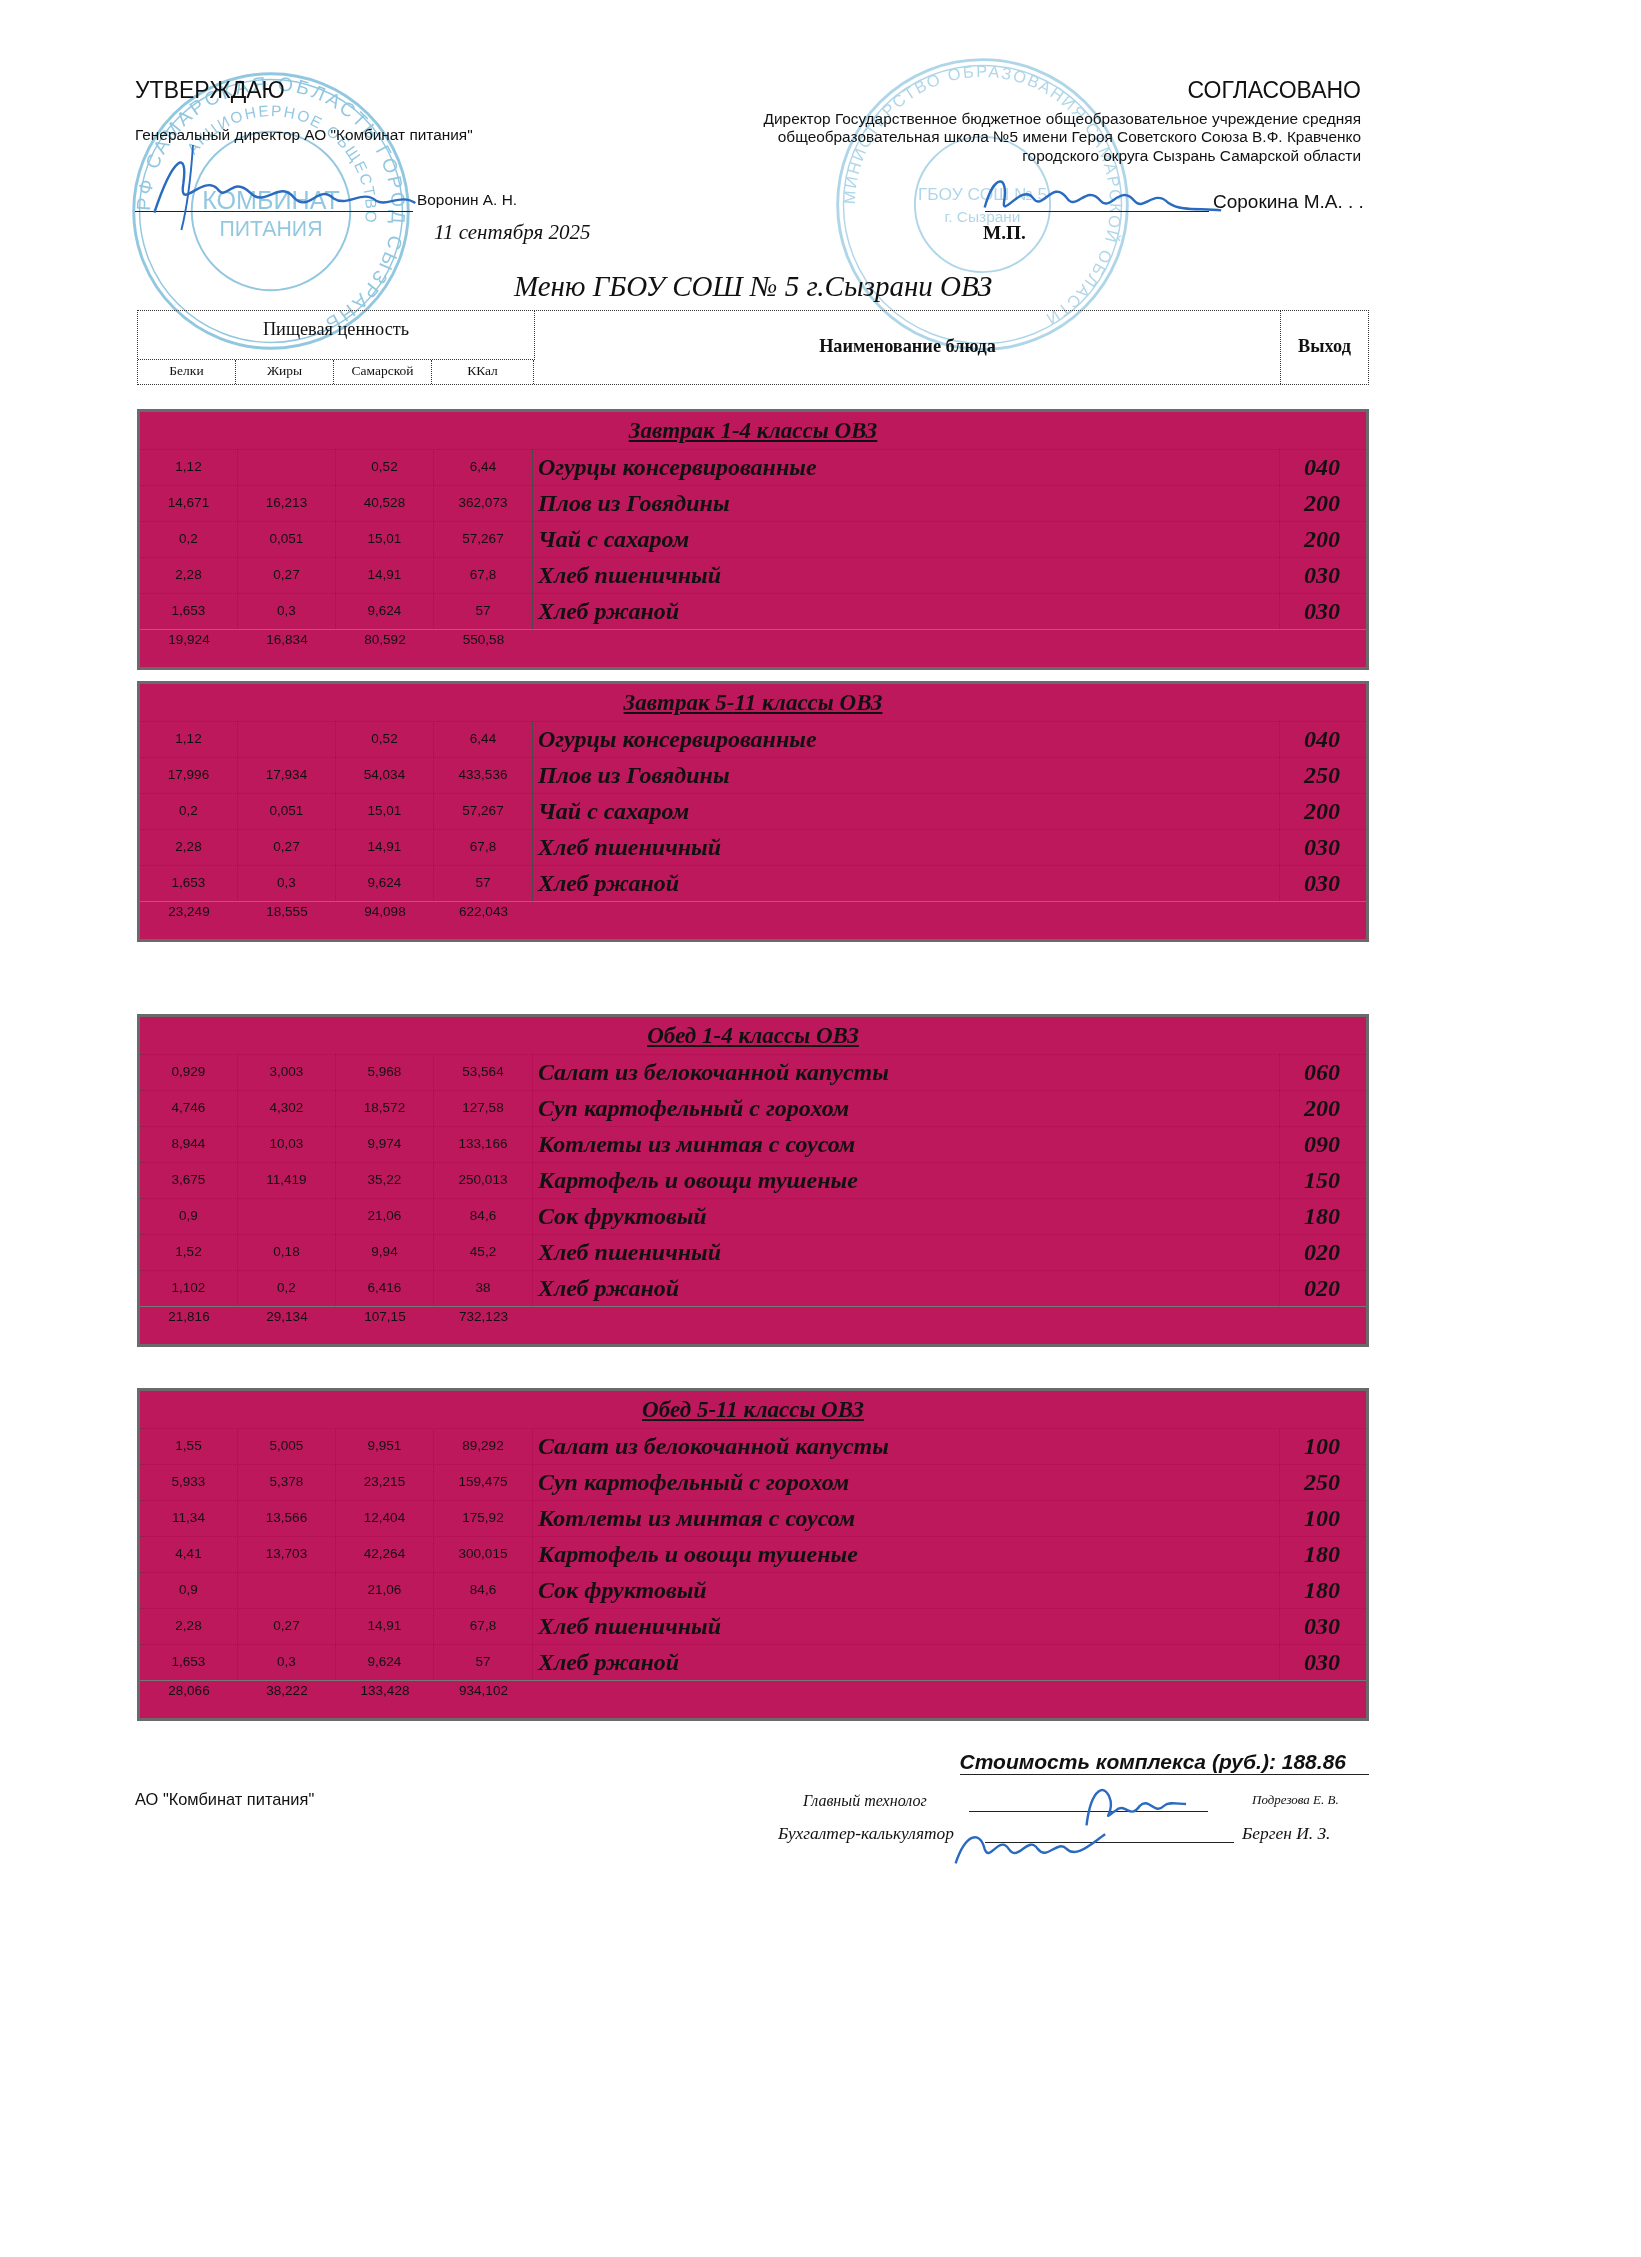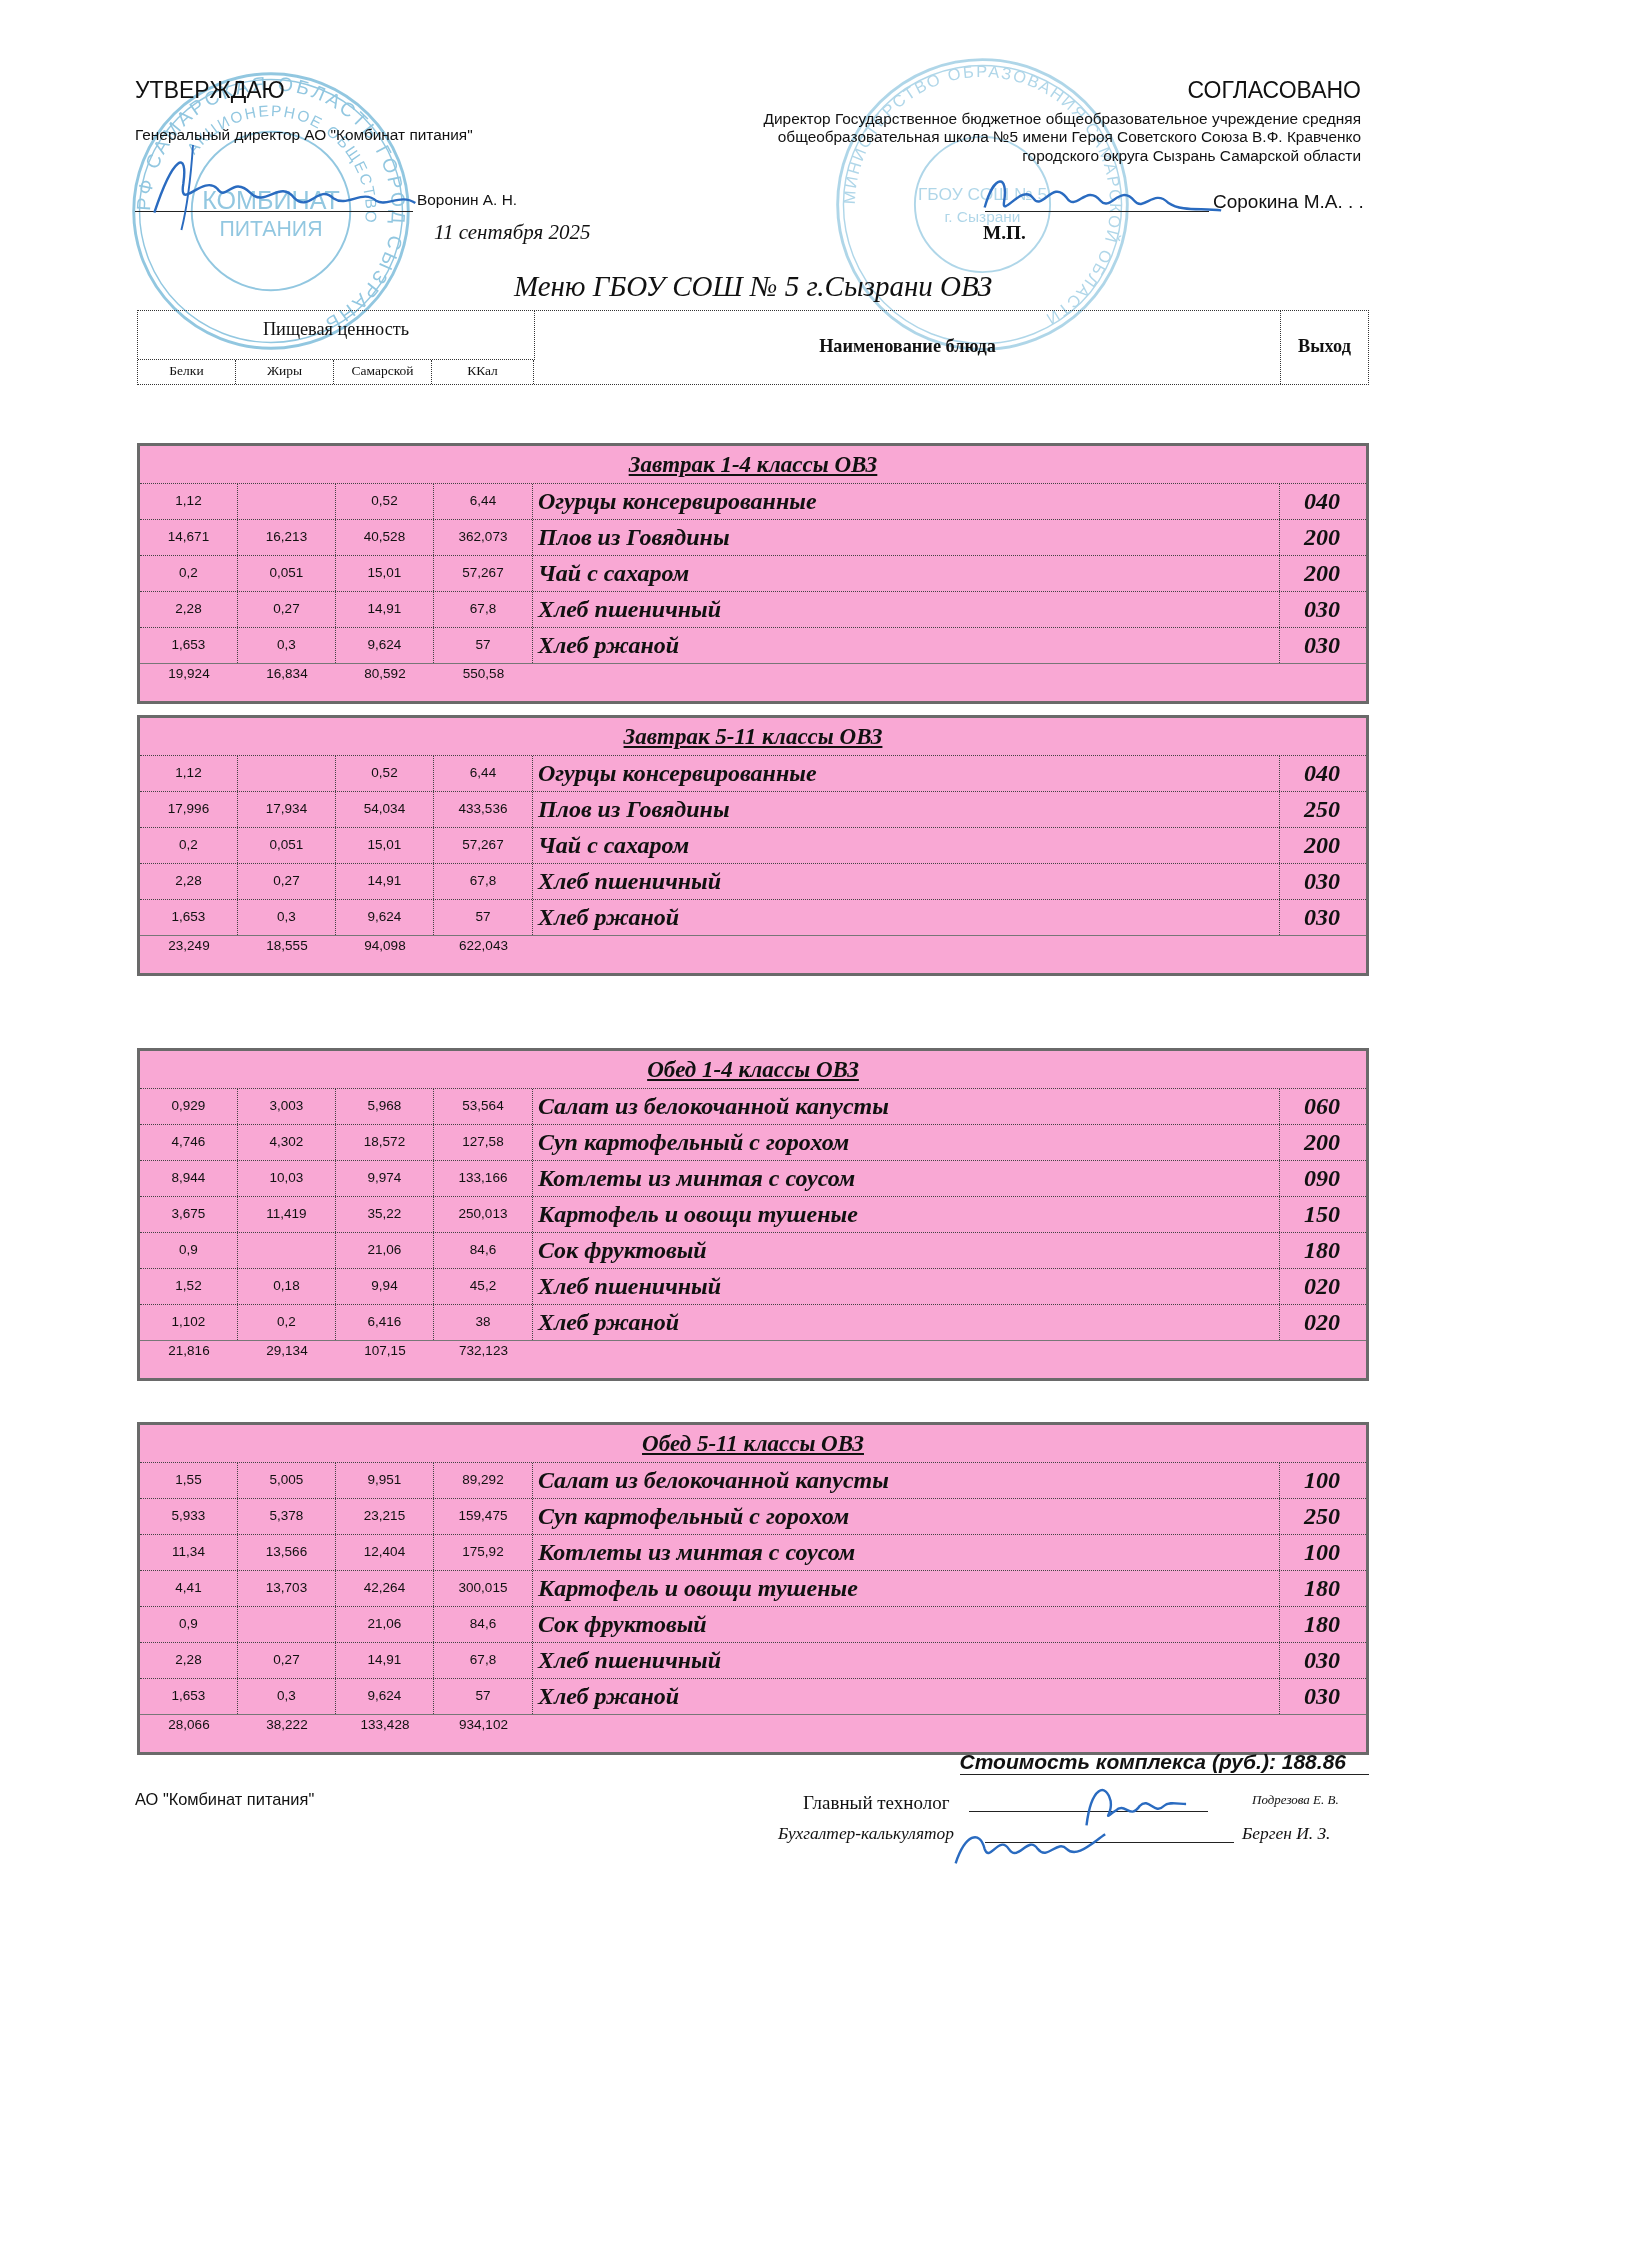--- a/index.html
+++ b/index.html
@@ -25,39 +25,39 @@
 
   
   #col-header { left:137px; top:310px; width:1232px; height:75px; border:1.4px dotted #333; box-sizing:border-box; }
   .ch { position:absolute; box-sizing:border-box; }
   #ch-nutr { left:0; top:0; width:397px; height:49px; border-right:1.4px dotted #333; border-bottom:1.4px dotted #333; text-align:center; font-weight:normal; font-size:18.3px; padding-top:7.7px; }
   .ch-sub { top:49px; height:24px; font-size:13.5px; text-align:center; padding-top:2.9px; border-right:1.4px dotted #333; }
   #ch-name { left:397px; top:0; width:746px; height:73px; border-right:1.4px dotted #333; text-align:center; font-weight:bold; font-size:18.3px; padding-top:25px; }
   #ch-out { left:1143px; top:0; width:87px; height:73px; text-align:center; font-weight:bold; font-size:18.3px; padding-top:25px; }
 
   
-  .section { position:absolute; left:137px; width:1232px; border:3.9px solid #6a6a6a; box-sizing:border-box; background:#f9a8d4;margin-top:34px; }
+  .section { position:absolute; left:137px; width:1232px; border:3.9px solid #6a6a6a; box-sizing:border-box; background:#be185d; }
   .sec-title { height:37px; text-align:center; font-size:23px; font-style:italic; font-weight:bold; line-height:37px; }
   .sec-title span { text-decoration:underline; }
   .row { position:relative; height:36px; border-top:1.4px dotted #444; box-sizing:border-box; }
   .cell { position:absolute; top:0; height:100%; box-sizing:border-box; }
   .num { font-size:13.5px; text-align:center; line-height:34px; border-right:1.4px dotted #444; }
   .c0 { left:0; width:98px; }
   .c1 { left:98px; width:98px; }
   .c2 { left:196px; width:98px; }
   .c3 { left:294px; width:99px; }
   .dish { left:394px; width:746px; font-size:24px; font-style:italic; font-weight:bold; line-height:34px; padding-left:3.9px; border-right:1.4px dotted #444; white-space:nowrap; }
   .out { left:1140px; width:84px; font-size:24px; font-style:italic; font-weight:bold; line-height:34px; text-align:center; }
   .total-row { position:relative; height:25px; border-top:1.4px solid #777; }
   .total-row .num { border-right:none; line-height:19.3px; font-size:13.5px; }
 
   
   #cost { right:272px; top:1750px; font-size:21px; font-weight:bold; font-style:italic; border-bottom:1.9px solid #222; padding-right:23px; }
   #company { left:135px; top:1790px; font-size:16.4px; }
-  #tech-label { left:803px; top:1792px; font-size:19px; }
+  #tech-label { left:803px; top:1792px; font-size:16px; font-style:italic; }
   #tech-line { left:969px; top:1811px; width:239px; border-top:1.4px solid #222; }
   #tech-name { left:1215px; top:1792px; font-size:13px; font-style:italic;margin-left:37px; }
   #acct-label { left:778px; top:1823px; font-size:17.4px; font-style:italic; }
   #acct-line { left:985px; top:1842px; width:249px; border-top:1.4px solid #222; }
   #acct-name { left:1242px; top:1823px; font-size:17.4px; font-style:italic; }
 
   
   .stamp { position:absolute; pointer-events:none; opacity:0.55; }
   .sig { position:absolute; pointer-events:none; }
 </style>

